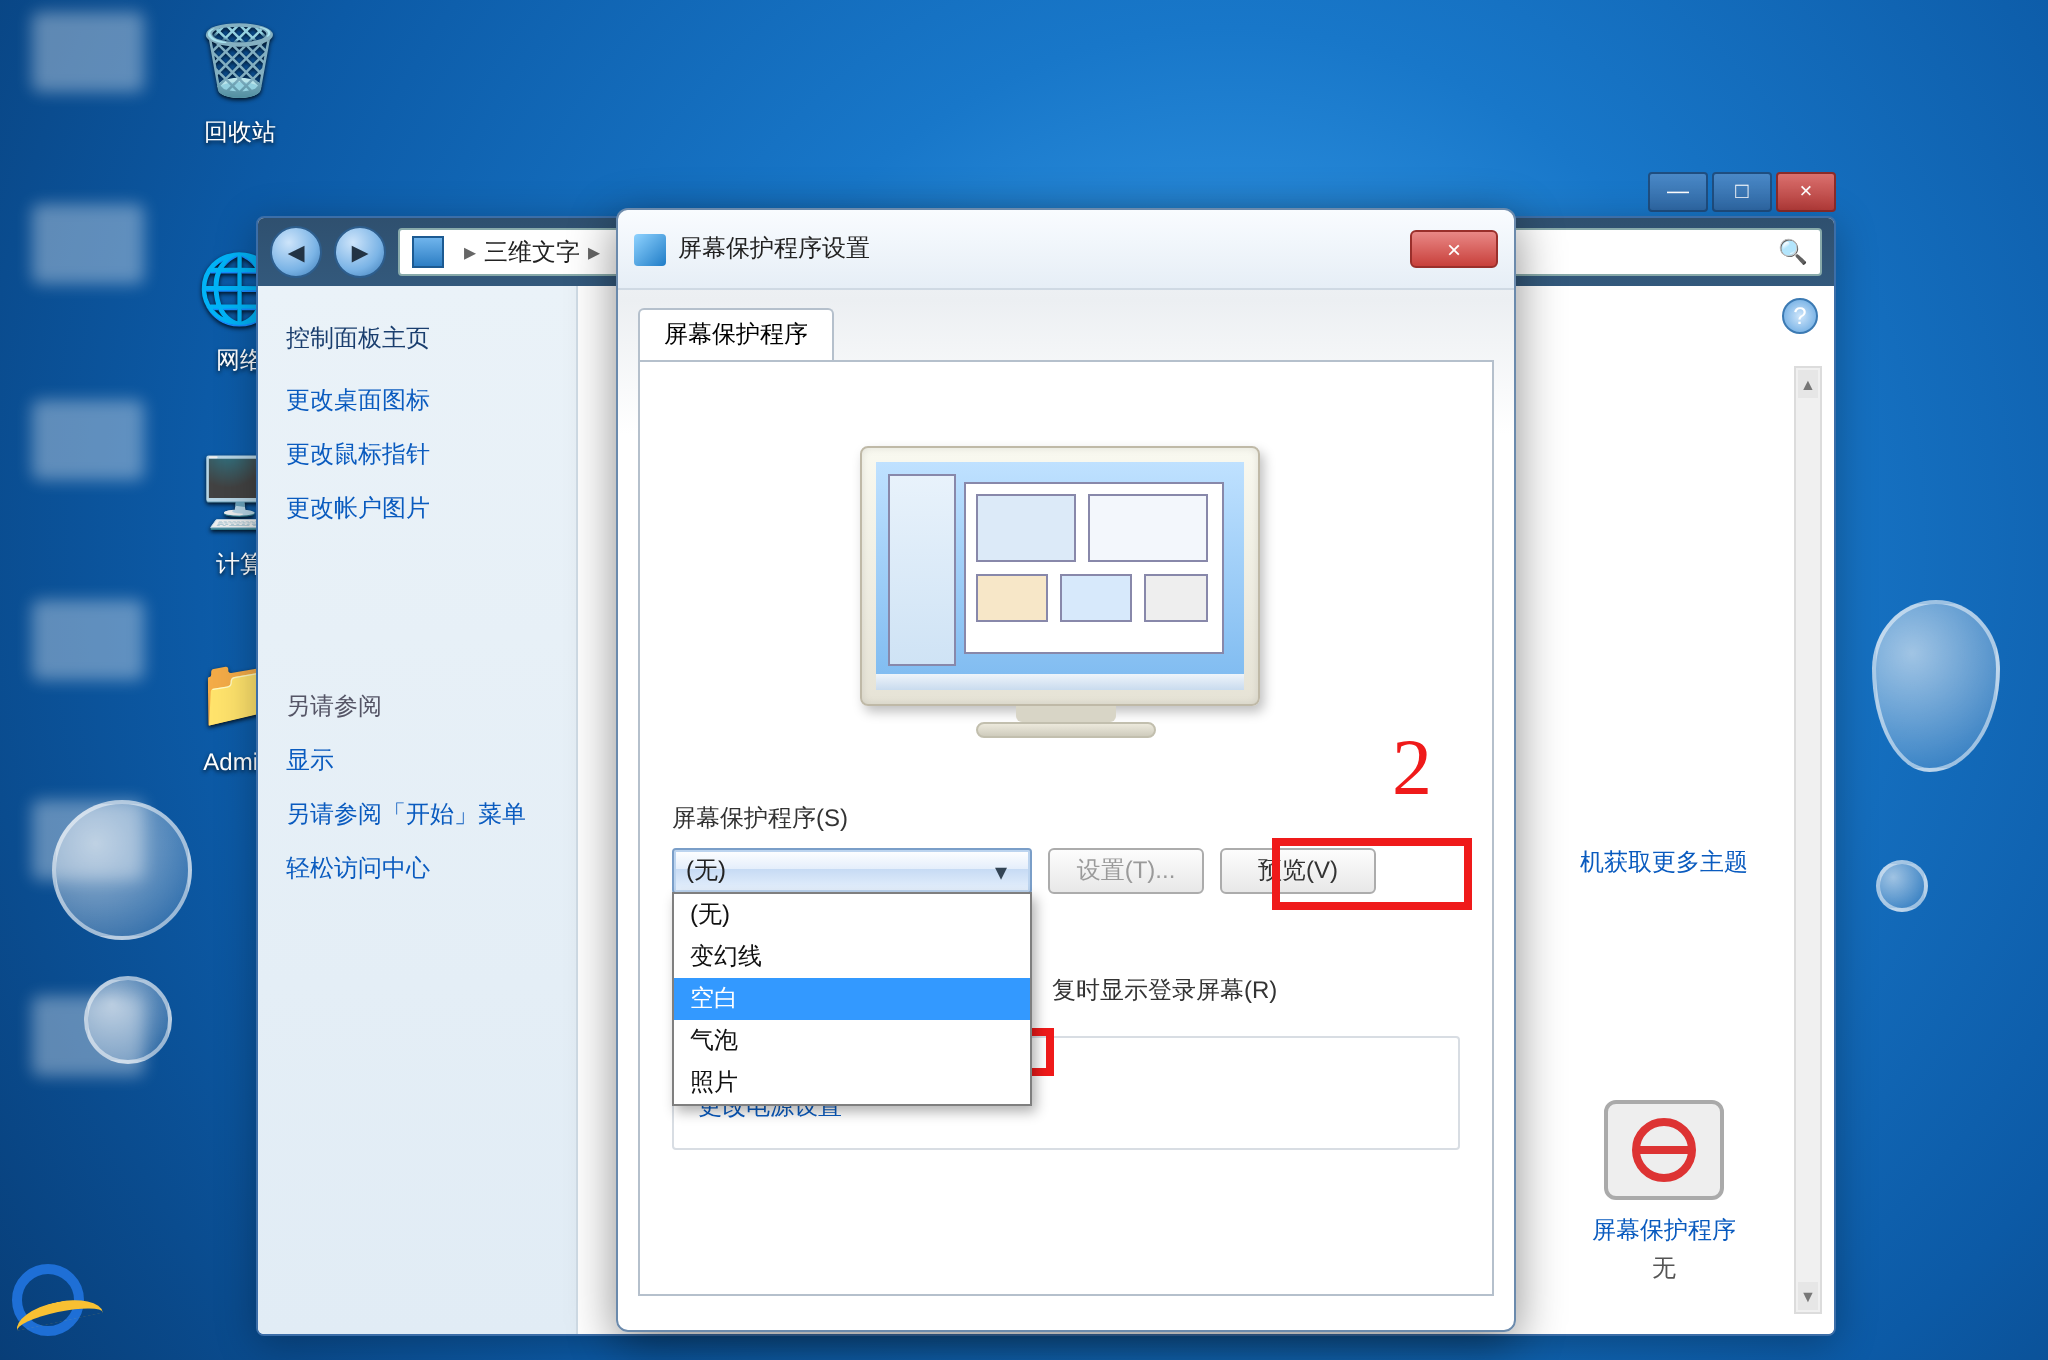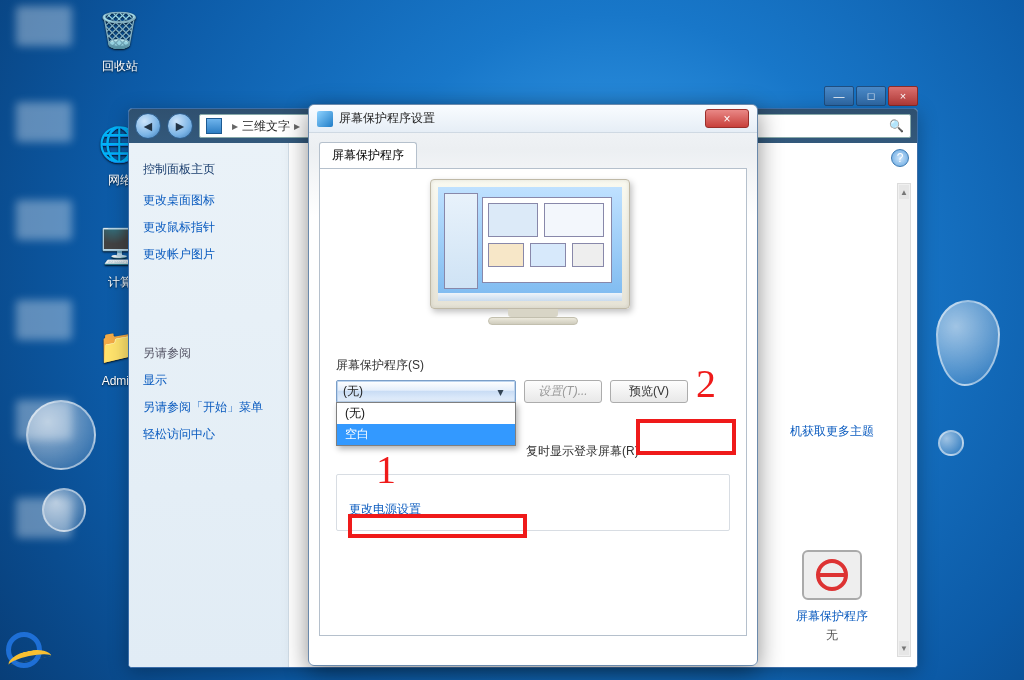--- a/index.html
+++ b/index.html
@@ -50,49 +50,49 @@
 .ssaver-thumb { width:60px; height:50px; margin:0 auto 6px; border:2px solid #aaa; border-radius:6px; background:#eee; position:relative; display:flex;align-items:center;justify-content:center;}
 .ssaver-thumb::after { content:""; position:absolute; width:24px;height:24px; border:4px solid #d33; border-radius:50%; transform:rotate(45deg);}
 .ssaver-thumb::before { content:""; position:absolute; width:30px; height:4px; background:#d33;}
 
 
 #dialog {
   position:absolute; left: 308px; top: 104px; width: 450px; height: 562px;
   background: linear-gradient(#f3f6f9, #eceff2 8%, #fff 20%);
   border: 1px solid #6b8aac; border-radius: 6px; box-shadow: 0 6px 24px rgba(0,0,0,0.45);
 }
-#dialog .titlebar { height: 28px; background: linear-gradient(#f9fcff, #e6eef6); border-bottom: 1px solid #cfd9e3; display:flex; align-items:center; padding: 0 8px; border-radius:6px 6px 0 0;}
+#dialog .titlebar { height: 40px; background: linear-gradient(#f9fcff, #e6eef6); border-bottom: 1px solid #cfd9e3; display:flex; align-items:center; padding: 0 8px; border-radius:6px 6px 0 0;}
 #dialog .titlebar .ticon { width:16px; height:16px; margin-right:6px; background: linear-gradient(135deg,#8fd3ff,#1f7cc7); border-radius:2px; }
 #dialog .titlebar span { font-size:12px; color:#222; }
 #dialog .titlebar .closebtn { margin-left:auto; width:44px; height:19px; background: linear-gradient(#e98886,#c8403b); border:1px solid #9a2f2b; border-radius:3px; color:#fff; font-size:12px; display:flex; align-items:center; justify-content:center;}
 
 #dialog .tabstrip { padding: 8px 10px 0; }
 #dialog .tab { display:inline-block; padding: 4px 12px; font-size:12px; background:#fff; border:1px solid #b5c0cc; border-bottom:1px solid #fff; border-radius:3px 3px 0 0; position:relative; top:1px;}
-#dialog .tabbody { margin: 0 10px 8px; border:1px solid #b5c0cc; background:#fff; height: 468px; padding: 0 16px; position:relative;}
+#dialog .tabbody { margin: 0 10px 8px; border:1px solid #b5c0cc; background:#fff; height: 468px; padding: 32px 16px; position:relative;}
 
 
 .monitor { width: 206px; height: 160px; margin: 10px auto 18px; position:relative; }
 .monitor .frame { width:200px; height:130px; background: linear-gradient(#f9f9f0,#e6e3d6); border:1px solid #bfb9a7; border-radius:4px; padding:7px; box-shadow: inset 0 0 4px rgba(0,0,0,0.1), 2px 3px 6px rgba(0,0,0,0.25);}
 .monitor .screen { width:100%; height:100%; background: linear-gradient(#bfe1ff,#7dbaf0); position:relative; overflow:hidden;}
 .monitor .stand { width:50px; height:8px; background:#d8d5c6; margin: 0 auto; border-radius: 0 0 3px 3px;}
 .monitor .base { width: 90px; height: 8px; background: linear-gradient(#ece9dc,#cfccbd); margin: 0 auto; border-radius:4px; border:1px solid #c2bfae;}
 .monitor .screen .tb { position:absolute; bottom:0; left:0; right:0; height:8px; background: linear-gradient(#eef4fa,#c9dbee);}
 .monitor .screen .win { position:absolute; background:#fff; border:1px solid #88a; }
 
 .section-label { font-size:12px; color:#333; margin-bottom:6px; }
 .row { display:flex; align-items:center; gap:8px; }
 .combo { position:relative; width: 180px; height:23px; }
 .combo .cbtn { width:100%; height:100%; border:1px solid #7a9ec8; background: linear-gradient(#fff,#e4eefb 45%, #c7dbf4 46%, #e7f1fd); border-radius:2px; display:flex; align-items:center; padding: 0 6px; font-size:12px; color:#222; box-shadow: 0 0 0 1px #bcd4ef inset;}
 .combo .cbtn .arrow { margin-left:auto; width:17px; height:17px; display:flex;align-items:center;justify-content:center; color:#345; }
 .combo .list { position:absolute; top:22px; left:0; width: 180px; background:#fff; border:1px solid #7f7f7f; box-shadow: 2px 3px 6px rgba(0,0,0,0.3); z-index:10;}
 .combo .list div { padding:2px 8px; font-size:12px; color:#111; }
 .combo .list div.sel { background:#3399ff; color:#fff; }
 
 .btn { height:23px; padding: 0 12px; font-size:12px; border:1px solid #acacac; background: linear-gradient(#fdfdfd,#e8e8e8); border-radius:3px; display:inline-flex; align-items:center; justify-content:center; color:#333;}
-.btn.disabled { color:#9a9a9a;font-style:italic; }
+.btn.disabled { color:#9a9a9a; }
 .btn.default { border-color:#5a8fca; box-shadow: 0 0 0 1px #9fc5ee inset;}
 
 .dlg-buttons { position:absolute; left:0; right:0; bottom:0; height:42px; background: linear-gradient(#f0f0f0,#e4e4e4); border-top:1px solid #cfcfcf; display:flex; align-items:center; justify-content:flex-end; padding: 0 14px; gap:8px; border-radius: 0 0 6px 6px;}
 
 .group { border:1px solid #d8dde3; border-radius:2px; padding: 10px 12px 12px; margin-top: 14px; position:relative;}
 .group p { font-size:12px; color:#333; line-height:1.5;}
 .group a { color:#0a5bbf; font-size:12px; text-decoration:none; }
 
 
 .anno-box { position:absolute; border:4px solid #ef1a1a; }
@@ -230,21 +230,24 @@
 
       <div class="section-label">屏幕保护程序(S)</div>
       <div class="row">
         <div class="combo">
           <div class="cbtn">
             <span>(无)</span>
             <span class="arrow">▾</span>
           </div>
           <div class="list">
             <div>(无)</div>
+            <div>变幻线</div>
             <div class="sel">空白</div>
+            <div>气泡</div>
+            <div>照片</div>
           </div>
         </div>
         <div class="btn disabled" style="width:78px;">设置(T)...</div>
         <div class="btn" style="width:78px;">预览(V)</div>
       </div>
 
       <div style="margin-top:40px; font-size:12px; color:#333; padding-left:190px;">复时显示登录屏幕(R)</div>
 
       <div class="group">
         <a href="#" style="display:inline-block; margin-top:16px;">更改电源设置</a>

